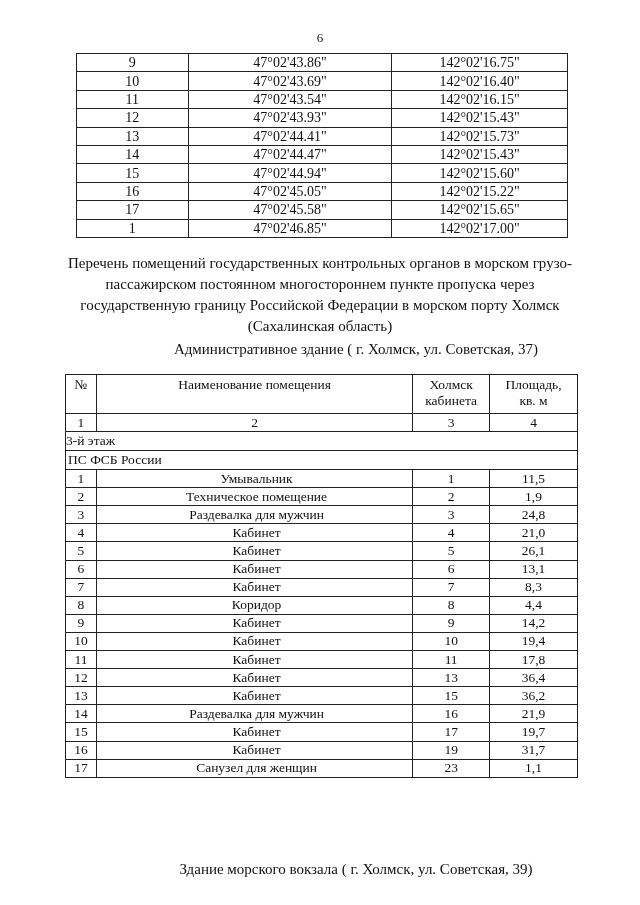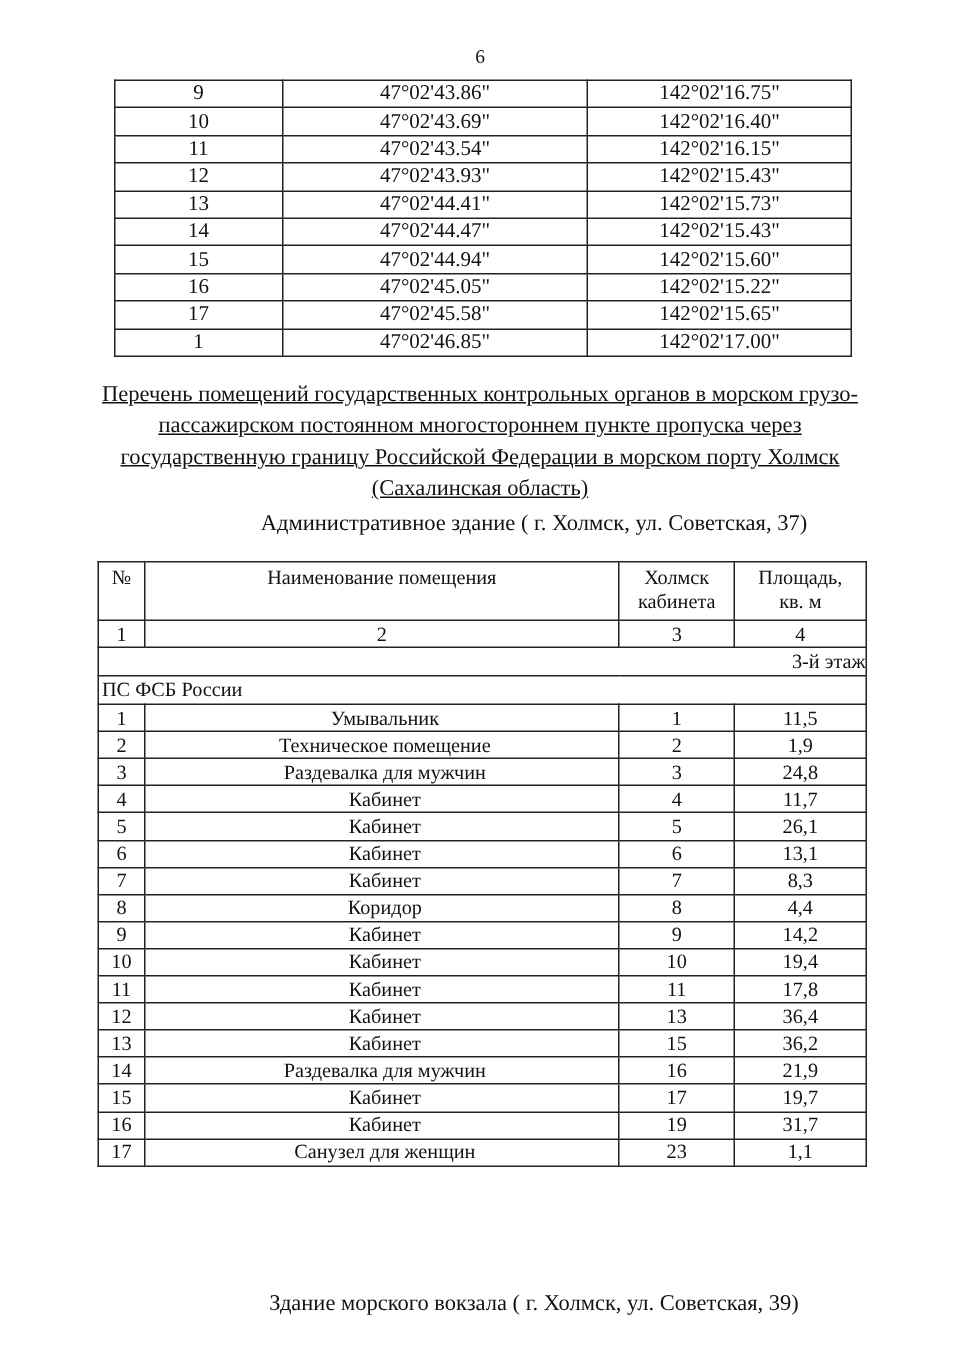--- a/index.html
+++ b/index.html
@@ -14,37 +14,37 @@
   table { border-collapse: collapse; position: absolute; }
   td, th { border: 1px solid #222; padding: 0; font-weight: normal; }
   #coords-table { left: 76px; top: 53px; width: 492px; font-size: 14px; }
   #coords-table td { height: 17.4px; line-height: 17px; text-align: center; }
   #coords-table col.c1 { width: 112px; }
   #coords-table col.c2 { width: 204px; }
   #coords-table col.c3 { width: 176px; }
 
   .title-block {
     position: absolute; top: 253px; left: 60px; width: 520px;
-    text-align: center; font-size: 15px; line-height: 21px; text-decoration: underline;
+    text-align: center; font-size: 15px; line-height: 21px;
   }
   .building-title {
     position: absolute; left: 0; width: 640px; text-align: center; font-size: 15px; padding-left: 36px;
   }
   #building-1 { top: 341px; }
   #building-2 { top: 861px; }
 
   #rooms-table { left: 65px; top: 374px; width: 513px; font-size: 13.5px; }
   #rooms-table col.n { width: 31px; }
   #rooms-table col.name { width: 317px; }
   #rooms-table col.cab { width: 77px; }
   #rooms-table col.area { width: 88px; }
   #rooms-table th { height: 36px; vertical-align: top; line-height: 16px; padding-top: 2px; text-align: center; }
   #rooms-table td { height: 17.1px; line-height: 16px; }
   #rooms-table .num-row td { text-align: center; }
-  #rooms-table .floor-row td { text-align: right; height: 18px; }
+  #rooms-table .floor-row td { text-align: left; height: 18px; }
   #rooms-table .org-row td { text-align: left; padding-left: 2px; height: 18px; }
   #rooms-table td.n, #rooms-table td.cab, #rooms-table td.area { text-align: center; }
   #rooms-table td.name { text-align: center; padding-left: 4px; }
 </style>
 </head>
 <body>
 
 <div class="page-number">6</div>
 
 <table id="coords-table">
@@ -165,21 +165,21 @@
       <tr>
         <td class="n">3</td>
         <td class="name">Раздевалка для мужчин</td>
         <td class="cab">3</td>
         <td class="area">24,8</td>
       </tr>
       <tr>
         <td class="n">4</td>
         <td class="name">Кабинет</td>
         <td class="cab">4</td>
-        <td class="area">11,7</td>
+        <td class="area">21,0</td>
       </tr>
       <tr>
         <td class="n">5</td>
         <td class="name">Кабинет</td>
         <td class="cab">5</td>
         <td class="area">26,1</td>
       </tr>
       <tr>
         <td class="n">6</td>
         <td class="name">Кабинет</td>

